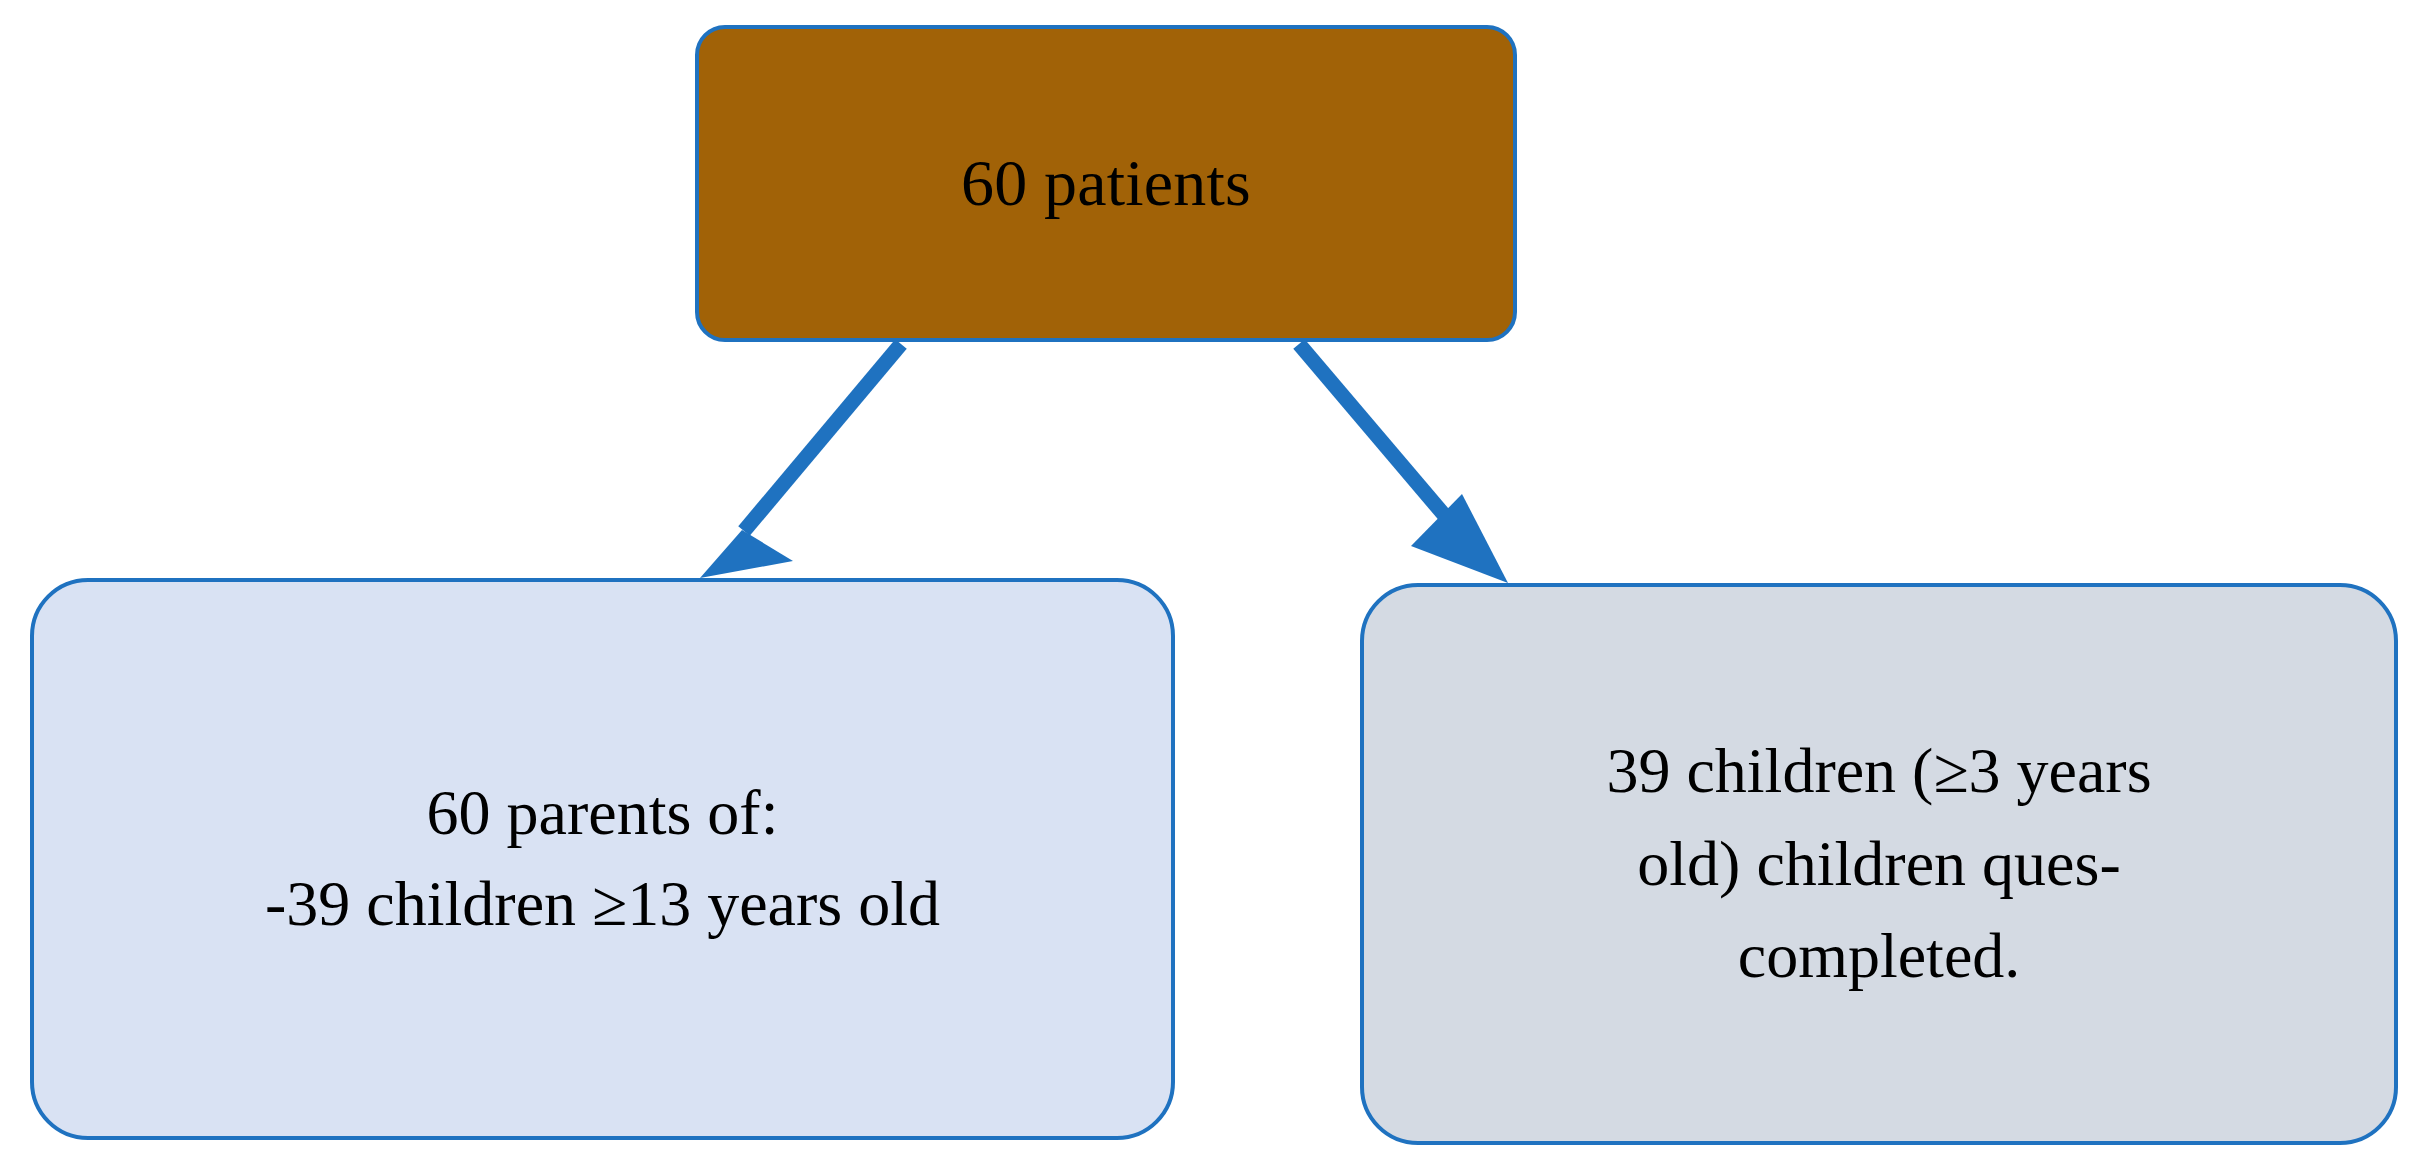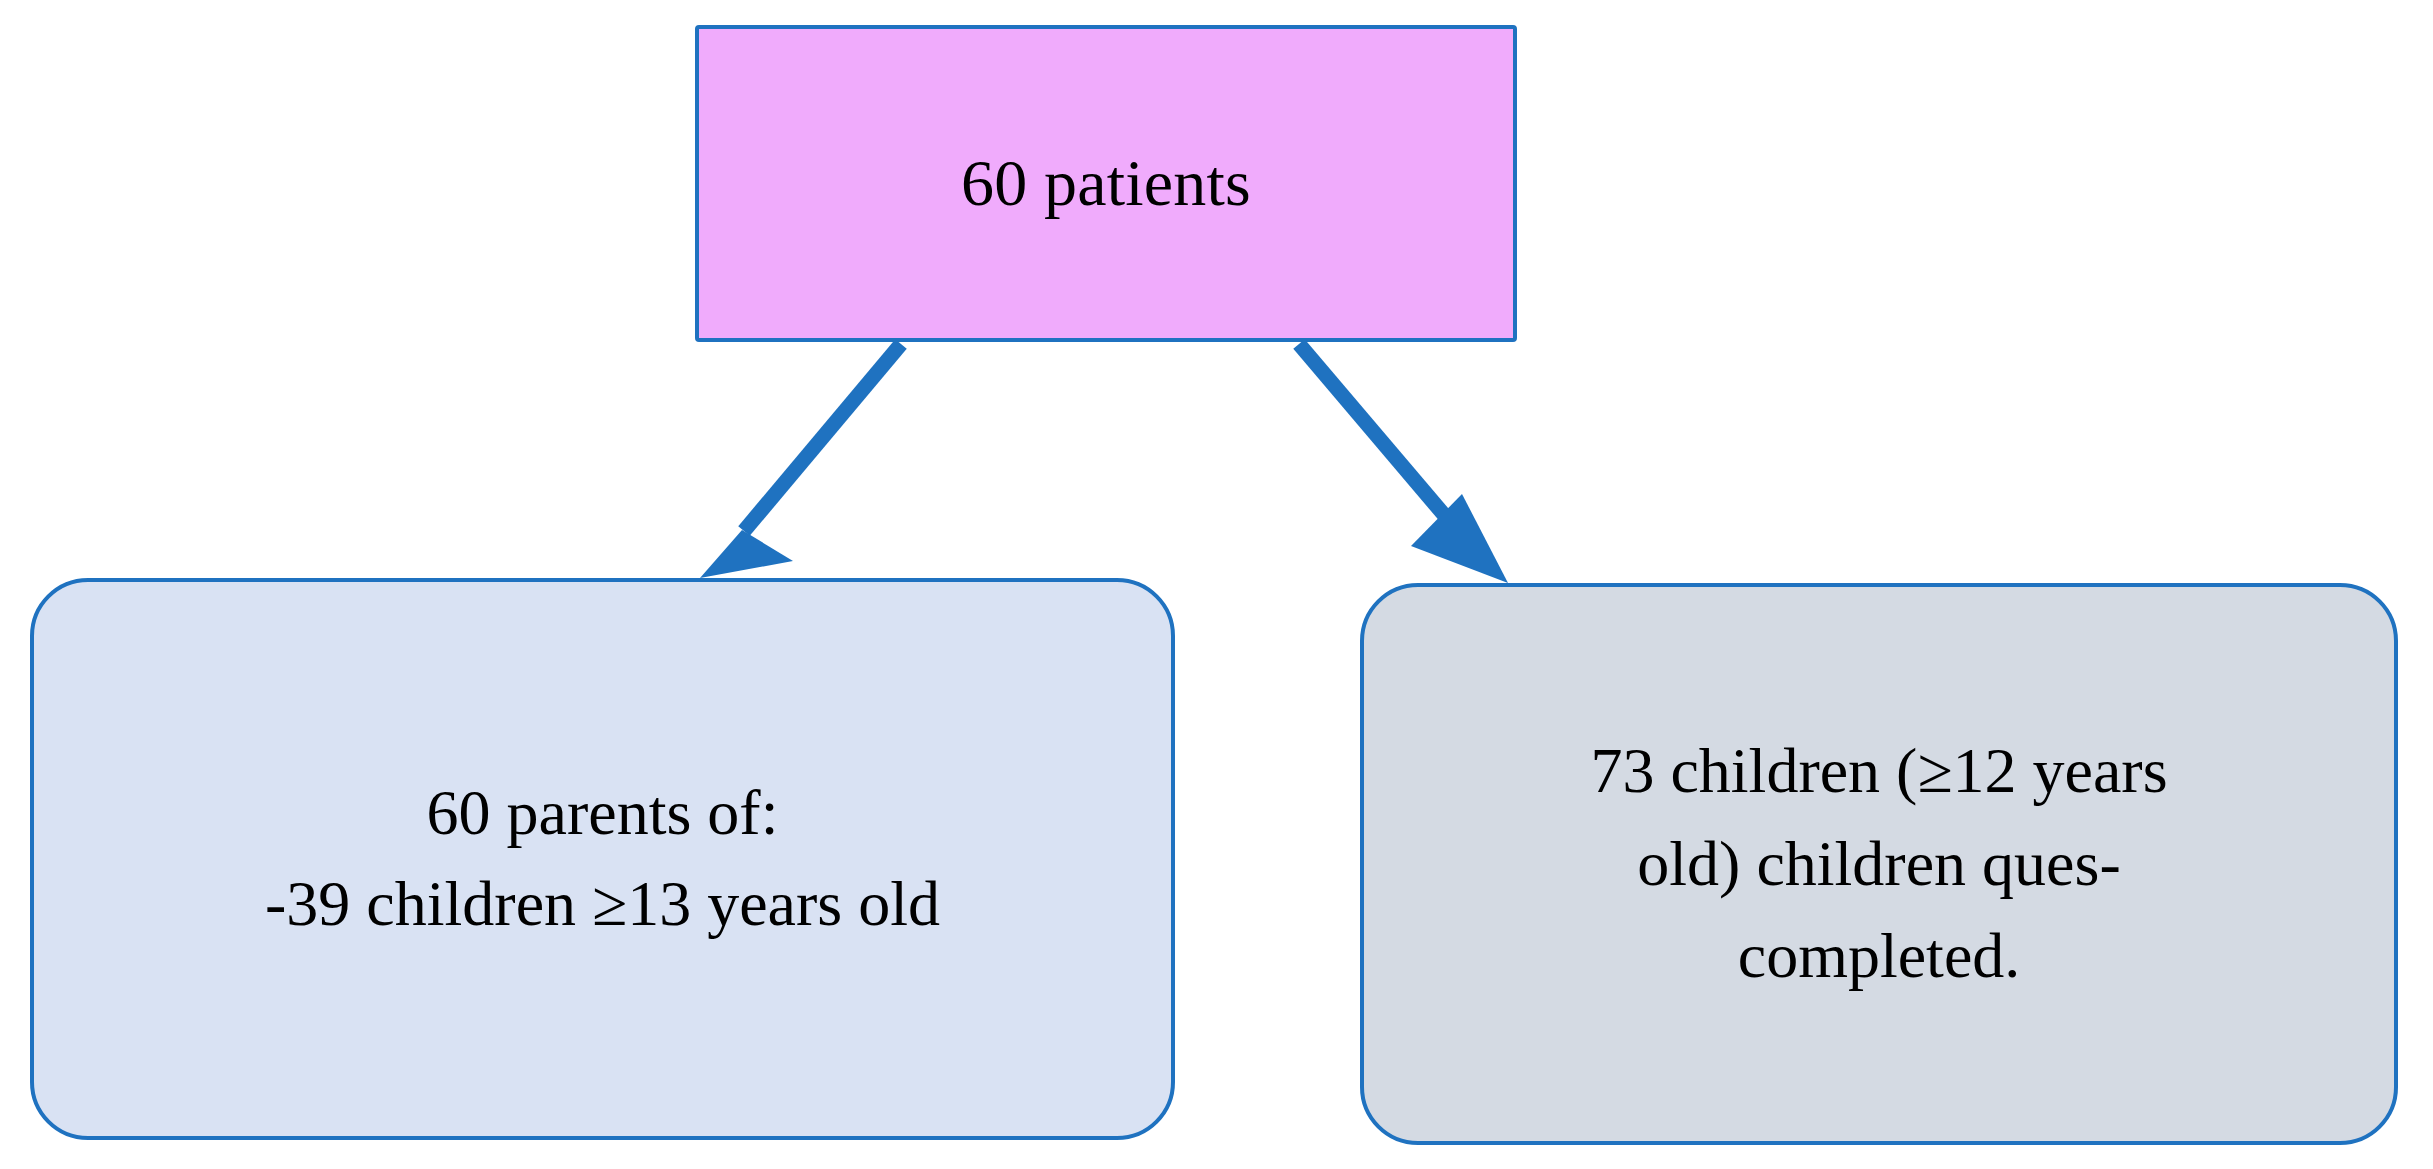--- a/index.html
+++ b/index.html
@@ -37,22 +37,22 @@
     color: #000000;
     font-family: "Liberation Serif", serif;
   }
   
   #node-root {
     left: 695px;
     top: 25px;
     width: 822px;
     height: 317px;
     border: 4px solid #1f72c0;
-    border-radius: 4px;
-    background: #f0abfc;
+    border-radius: 30px;
+    background: #a16207;
   }
   #node-root .line {
     font-size: 66px;
     line-height: 1.1;
     letter-spacing: 0.2px;
   }
   
   #node-parents {
     left: 30px;
     top: 578px;
@@ -106,18 +106,18 @@
   <div class="node" id="node-root">
     <div class="line">60 patients</div>
   </div>
 
   <div class="node" id="node-parents">
     <div class="line">60 parents of:</div>
     <div class="line">-39 children ≥13 years old</div>
   </div>
 
   <div class="node" id="node-children">
-    <div class="line">73 children (≥12 years</div>
+    <div class="line">39 children (≥3 years</div>
     <div class="line">old) children ques-</div>
     <div class="line">completed.</div>
   </div>
 
 </div>
 
 </body></html>

